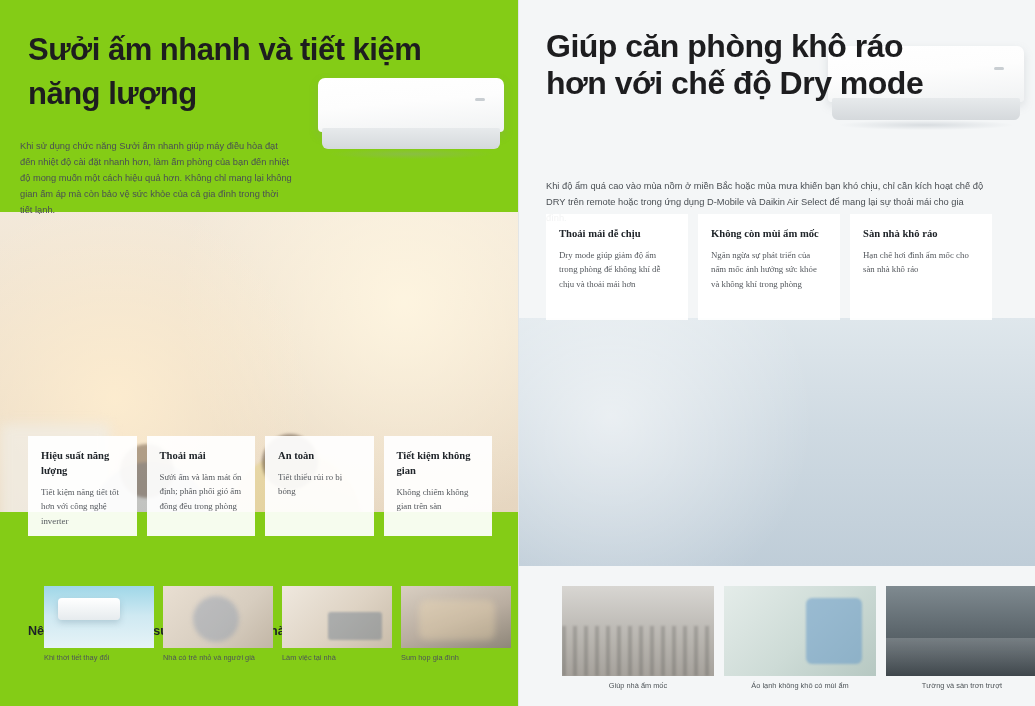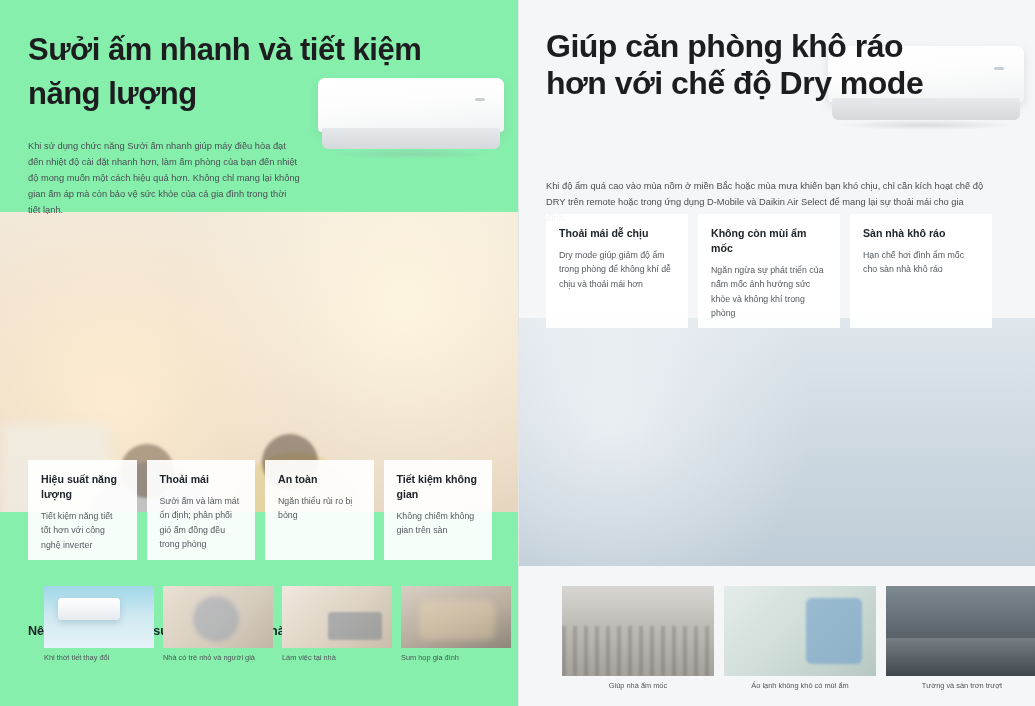--- a/index.html
+++ b/index.html
@@ -14,21 +14,21 @@
     position: relative;
     width: 1035px; height: 706px;
     background: #ffffff;
   }
   .panel {
     position: absolute;
     top: 0;
     height: 706px;
     overflow: hidden;
   }
-  .panel-left { left: 0; width: 518px; background: #86efac; }
+  .panel-left { left: 0; width: 518px; background: #84cc16; }
   .panel-right { left: 518px; width: 517px; background: #f4f6f7; }
 
   .divider {
     position: absolute;
     left: 518px; top: 0;
     width: 1px; height: 706px;
     background: #e2e5e7;
     z-index: 30;
   }
 
@@ -49,21 +49,21 @@
   }
 
   
   .intro {
     position: absolute;
     font-size: 9.3px;
     line-height: 1.72;
     color: #4a4f54;
     z-index: 12;
   }
-  .intro-left { left: 28px; top: 130px; width: 272px; }
+  .intro-left { left: 20px; top: 130px; width: 272px; }
   .intro-right { left: 546px; top: 170px; width: 440px; }
 
   
   .ac-unit {
     position: absolute;
     z-index: 11;
   }
   .ac-left { left: 318px; top: 78px; width: 186px; height: 96px; }
   .ac-right { left: 828px; top: 46px; width: 196px; height: 100px; }
   .ac-body {
@@ -120,26 +120,27 @@
   .fl3 { left: 120px; top: 232px; width: 54px; height: 54px; background: rgba(92,68,52,0.45); }
   .fl4 { left: 262px; top: 222px; width: 56px; height: 56px; background: rgba(74,56,44,0.48); }
   .fl5 { left: 0px; top: 212px; width: 110px; height: 120px; background: rgba(240,236,228,0.8); border-radius: 6px; filter: blur(6px); }
 
   
   .cards {
     position: absolute;
     display: flex;
     z-index: 14;
   }
-  .cards-left { left: 28px; top: 460px; width: 464px; gap: 10px; }
+  .cards-left { left: 28px; top: 436px; width: 464px; gap: 10px; }
   .cards-right { left: 546px; top: 214px; width: 448px; gap: 10px; }
 
   .card {
     background: rgba(255,255,255,0.93);
     padding: 12px 13px 8px 13px;
+    font-family: Liberation Serif, serif;
   }
   .cards-left .card { width: 112px; min-height: 96px; }
   .cards-right .card { width: 142px; min-height: 106px; }
   .card-title {
     font-size: 10.6px;
     font-weight: bold;
     color: #20252a;
     line-height: 1.42;
     margin: 0 0 7px 0;
   }
@@ -256,21 +257,21 @@
       <div class="card">
         <p class="card-title">Hiệu suất năng lượng</p>
         <p class="card-body">Tiết kiệm năng tiết tốt hơn với công nghệ inverter</p>
       </div>
       <div class="card">
         <p class="card-title">Thoải mái</p>
         <p class="card-body">Sưởi ấm và làm mát ổn định; phân phối gió ấm đồng đều trong phòng</p>
       </div>
       <div class="card">
         <p class="card-title">An toàn</p>
-        <p class="card-body">Ngăn thiểu rủi ro bị bỏng</p>
+        <p class="card-body">Tiết thiểu rủi ro bị bỏng</p>
       </div>
       <div class="card">
         <p class="card-title">Tiết kiệm không gian</p>
         <p class="card-body">Không chiếm không gian trên sàn</p>
       </div>
     </div>
 
     <div class="section-title st-left">Nên sử dụng chế độ sưởi ấm nhanh khi nào?</div>
 
     <div class="thumbs thumbs-left">

